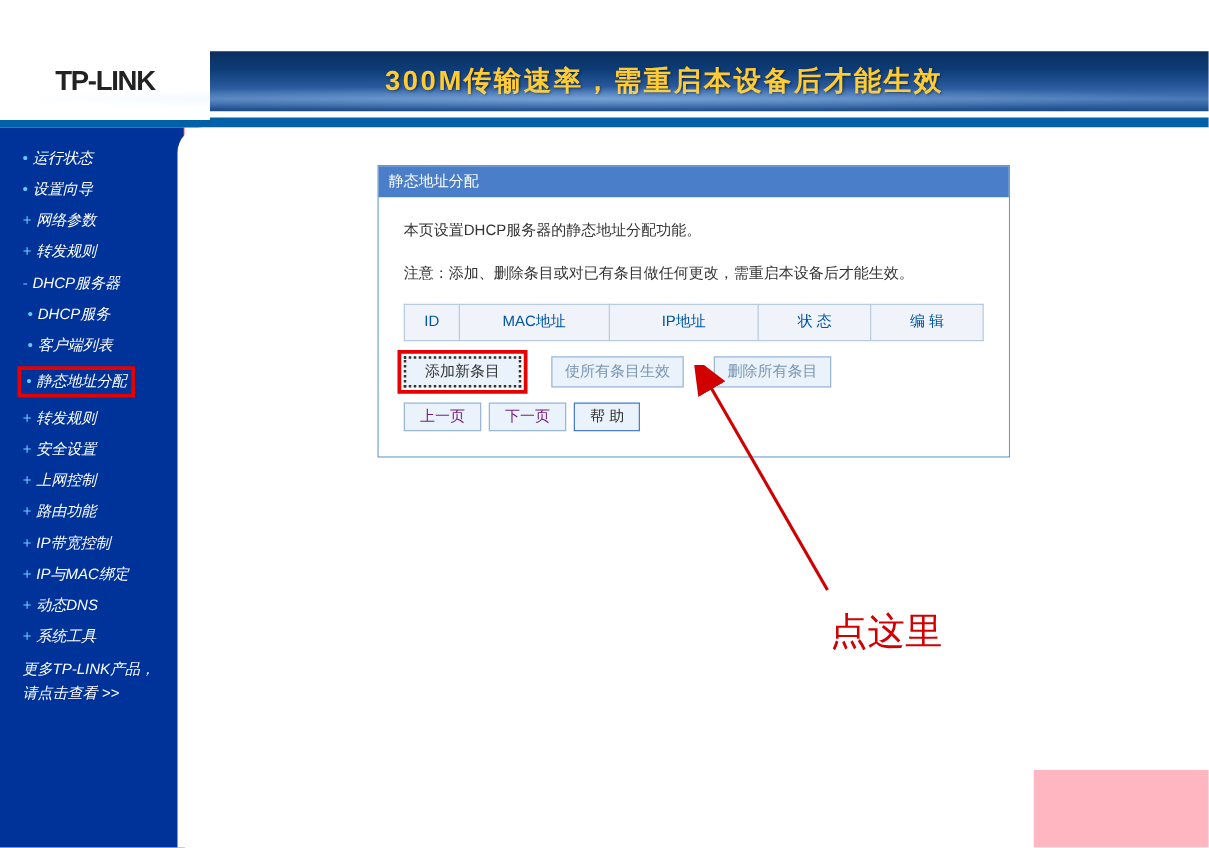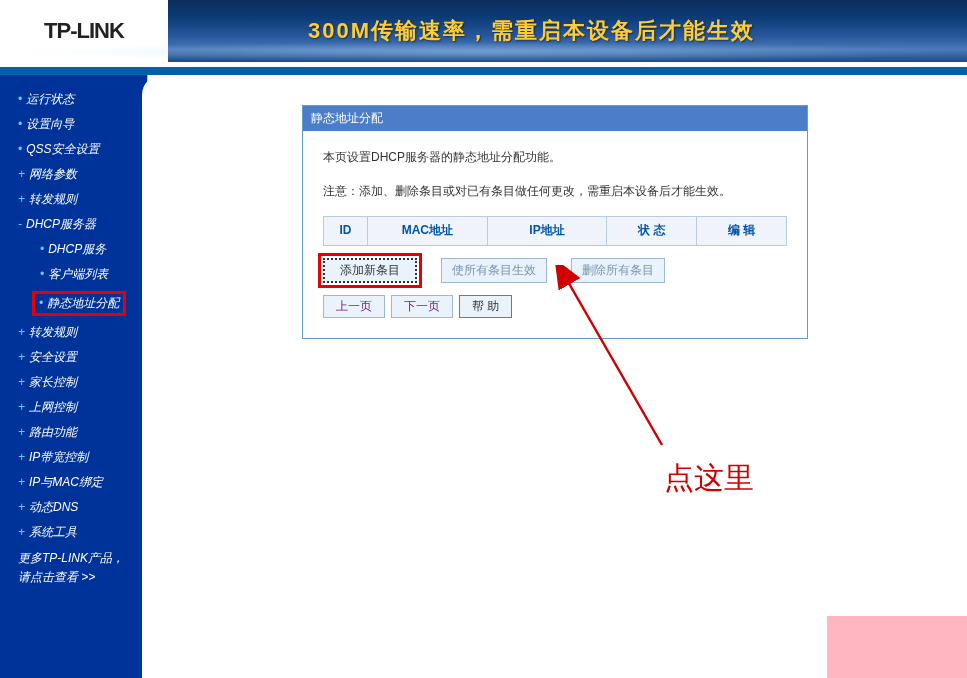--- a/index.html
+++ b/index.html
@@ -1,41 +1,41 @@
 <!DOCTYPE html>
 <html><head>
   <meta charset="utf-8">
   <style>
     * { margin: 0; padding: 0; box-sizing: border-box; }
     body { font-family: "Microsoft YaHei", SimSun, Arial, sans-serif; font-size: 12px; background: #fff; width: 967px; height: 678px; overflow: hidden; position: relative; }
     
-    .header { height: 62px; background: linear-gradient(to bottom, #0a2e5c 0%, #0d3c78 30%, #2a5a9e 60%, #4a7ab8 80%, #1a4a88 100%); position: relative; display: flex; align-items: center; }
+    .header { height: 48px; background: linear-gradient(to bottom, #0a2e5c 0%, #0d3c78 30%, #2a5a9e 60%, #4a7ab8 80%, #1a4a88 100%); position: relative; display: flex; align-items: center; margin-top: 41px; }
     .header::after { content: ""; position: absolute; bottom: 0; left: 0; right: 0; height: 20px; background: radial-gradient(ellipse at center, rgba(180,220,255,0.4) 0%, transparent 70%); }
     .logo { background: #fff; height: 62px; width: 168px; display: flex; align-items: center; justify-content: center; font-size: 22px; font-weight: bold; color: #222; letter-spacing: -1px; }
     .banner-text { margin-left: 140px; font-size: 22px; color: #ffcc33; font-weight: bold; letter-spacing: 2px; text-shadow: 1px 1px 2px rgba(0,0,0,0.5); }
     .header-strip { height: 5px; background: #fff; }
     .header-blue-line { height: 8px; background: #0060a8; }
     
     .main-area { display: flex; height: calc(100% - 75px); }
     
     .sidebar { width: 148px; background: #003399; color: #fff; padding: 12px 0 0 0; font-size: 12px; border-right: 1px solid #fca5a5; font-style: italic; }
     .sidebar-item { padding: 4px 0 4px 18px; cursor: pointer; }
     .sidebar-bullet { color: #66ccff; margin-right: 4px; }
-    .sidebar-sub { padding-left: 40px; }
+    .sidebar-sub { padding-left: 22px; }
     .sidebar-footer { margin-top: 4px; padding: 0 18px; line-height: 1.6; }
     .highlight-red { border: 3px solid #e60000; display: inline-block; padding: 1px 4px; margin-left: -8px; }
     
     .content { flex: 1; background: #fff; border-top-left-radius: 20px; margin-left: -6px; padding: 30px 20px 20px 160px; position: relative; }
     
     .panel { width: 506px; border: 1px solid #6699cc; }
     .panel-title { background: #4a7ec8; color: #fff; padding: 4px 8px; font-size: 12px; }
     .panel-body { background: #fff; padding: 16px 20px; color: #333; line-height: 1.8; }
     
     .table { width: 100%; border-collapse: collapse; margin-top: 14px; }
-    .table th { background: #f0f4fa; border: 1px solid #b8cce0; padding: 3px 6px; color: #0055aa; font-weight: bold; font-size: 12px; text-align: center; }
+    .table th { background: #f0f4fa; border: 1px solid #b8cce0; padding: 3px 6px; color: #0055aa; font-weight: normal; font-size: 12px; text-align: center; }
     
     .btn-row { margin-top: 12px; display: flex; gap: 24px; }
     .btn { background: #eaf2fb; border: 1px solid #9ab8d6; color: #7a95b0; padding: 2px 10px; font-size: 12px; cursor: default; min-width: 94px; text-align: center; }
     .btn-active { border: 1px solid #4a7ec8; color: #333; cursor: pointer; }
     .btn-highlight-wrap { border: 3px solid #e60000; padding: 2px; margin: -5px -5px -5px -5px; }
     
     .nav-row { margin-top: 8px; display: flex; gap: 6px; padding: 4px 0; }
     .nav-btn { background: #eaf2fb; border: 1px solid #9ab8d6; color: #701a75; padding: 2px 12px; font-size: 12px; }
     
     .arrow-svg { position: absolute; left: 410px; top: 190px; pointer-events: none; }
@@ -50,30 +50,28 @@
   <div class="logo">TP-LINK</div>
   <div class="banner-text">300M传输速率，需重启本设备后才能生效</div>
 </div>
 <div class="header-strip"></div>
 <div class="header-blue-line"></div>
 
 <div class="main-area">
   <div class="sidebar">
     <div class="sidebar-item"><span class="sidebar-bullet">•</span><span>运行状态</span></div>
     <div class="sidebar-item"><span class="sidebar-bullet">•</span><span>设置向导</span></div>
-    <div class="sidebar-item"><span class="sidebar-bullet">•</span><span>QSS安全设置</span></div>
     <div class="sidebar-item"><span class="sidebar-bullet">+</span><span>网络参数</span></div>
     <div class="sidebar-item"><span class="sidebar-bullet">+</span><span>转发规则</span></div>
     <div class="sidebar-item"><span class="sidebar-bullet">-</span><span>DHCP服务器</span></div>
     <div class="sidebar-item sidebar-sub"><span class="sidebar-bullet">•</span><span>DHCP服务</span></div>
     <div class="sidebar-item sidebar-sub"><span class="sidebar-bullet">•</span><span>客户端列表</span></div>
     <div class="sidebar-item sidebar-sub"><span class="highlight-red"><span class="sidebar-bullet">•</span><span>静态地址分配</span></span></div>
     <div class="sidebar-item"><span class="sidebar-bullet">+</span><span>转发规则</span></div>
     <div class="sidebar-item"><span class="sidebar-bullet">+</span><span>安全设置</span></div>
-    <div class="sidebar-item"><span class="sidebar-bullet">+</span><span>家长控制</span></div>
     <div class="sidebar-item"><span class="sidebar-bullet">+</span><span>上网控制</span></div>
     <div class="sidebar-item"><span class="sidebar-bullet">+</span><span>路由功能</span></div>
     <div class="sidebar-item"><span class="sidebar-bullet">+</span><span>IP带宽控制</span></div>
     <div class="sidebar-item"><span class="sidebar-bullet">+</span><span>IP与MAC绑定</span></div>
     <div class="sidebar-item"><span class="sidebar-bullet">+</span><span>动态DNS</span></div>
     <div class="sidebar-item"><span class="sidebar-bullet">+</span><span>系统工具</span></div>
     <div class="sidebar-footer">
       <div>更多TP-LINK产品，</div>
       <div>请点击查看 &gt;&gt;</div>
     </div>

